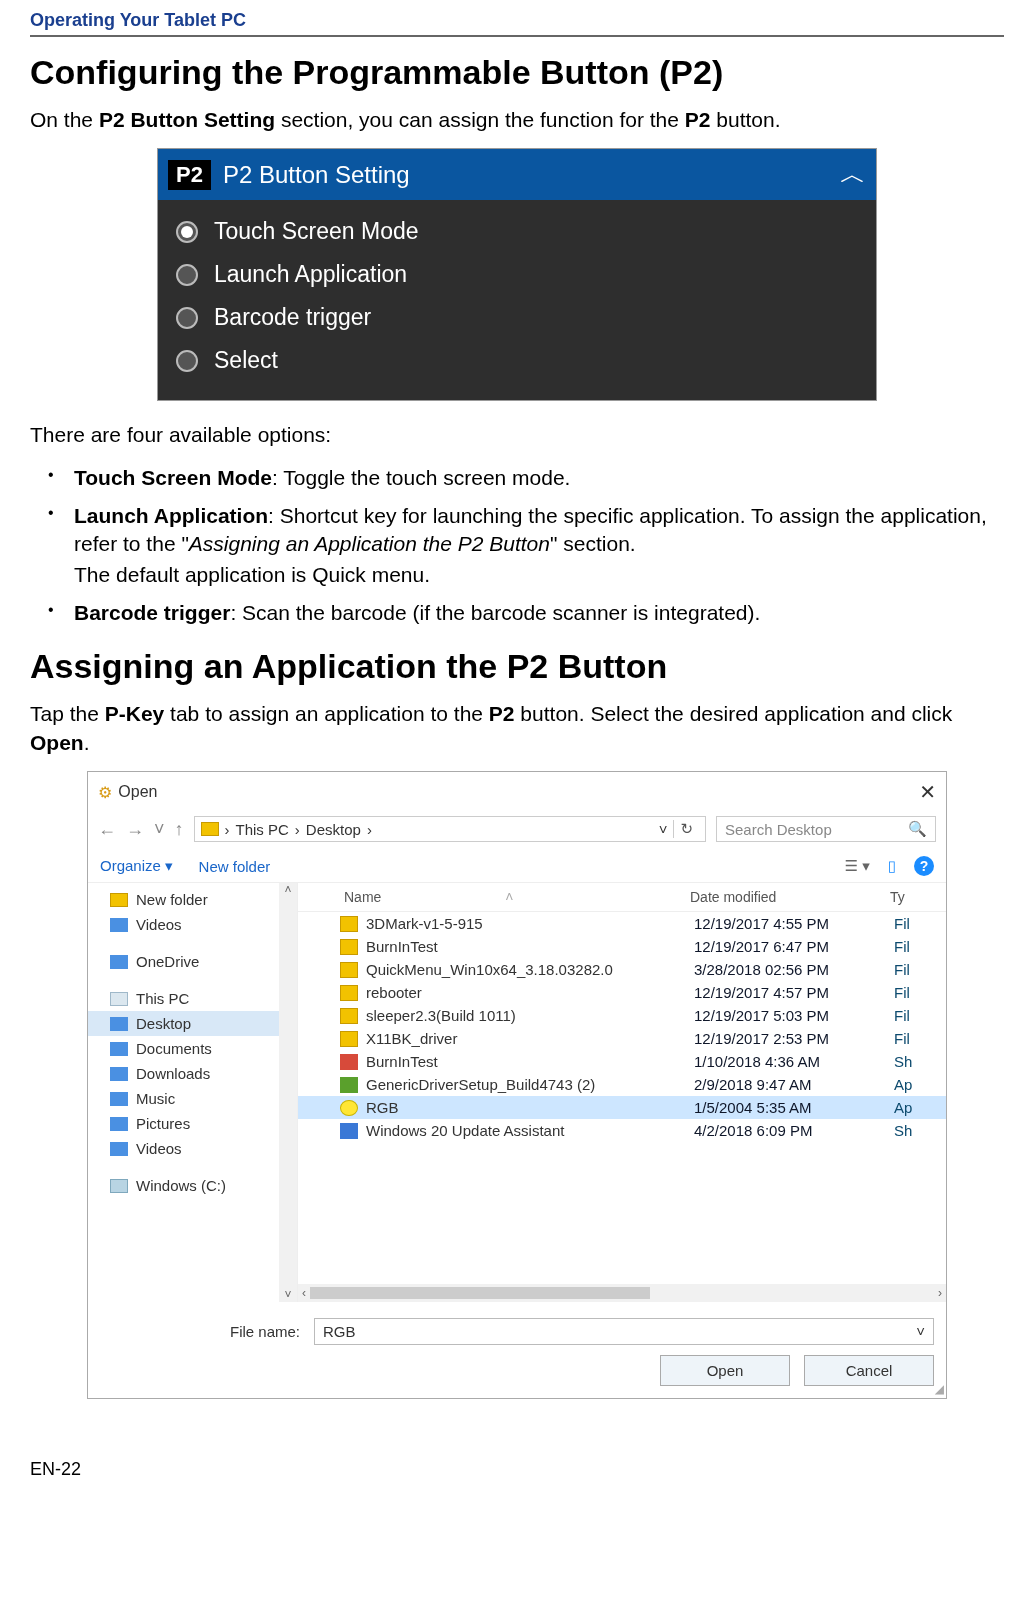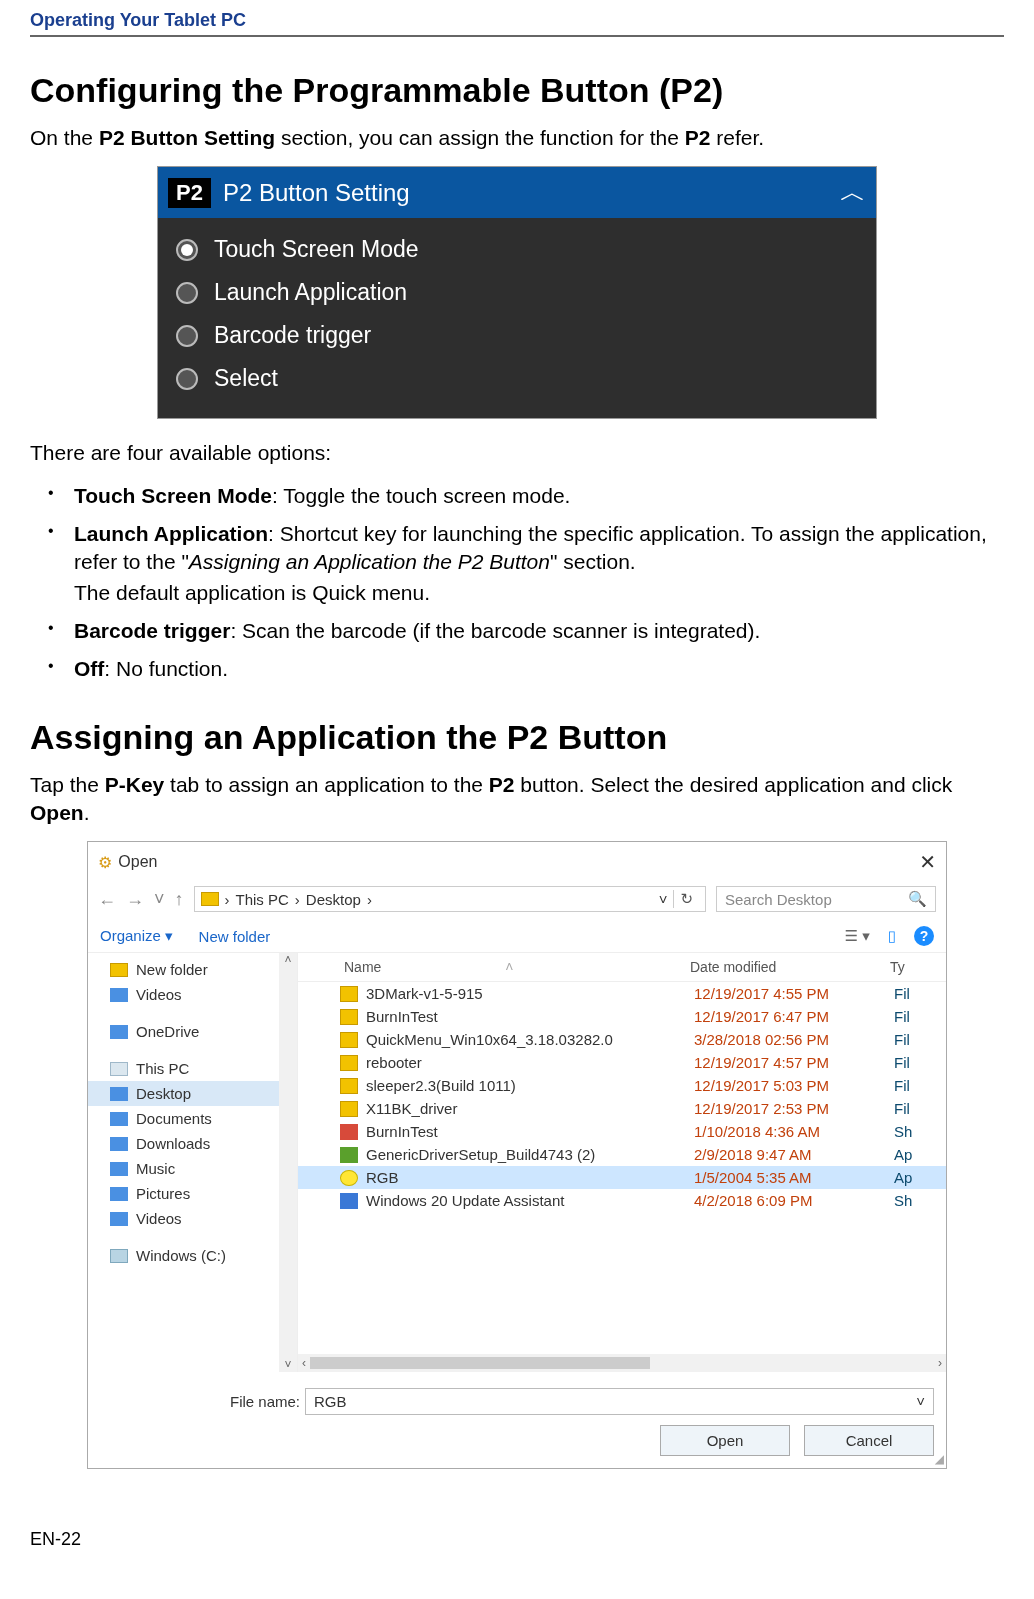--- a/index.html
+++ b/index.html
@@ -14,21 +14,21 @@
     color: #1a3f8f;
     font-weight: bold;
     font-size: 18px;
     padding-bottom: 4px;
     border-bottom: 2px solid #666;
     margin-bottom: 16px;
   }
   h1.section {
     font-size: 34px;
     font-weight: bold;
-    margin: 34px 0 14px 0;
+    margin: 16px 0 14px 0;
   }
   p.body {
     font-size: 21px;
     line-height: 1.35;
     margin: 8px 0 14px 0;
   }
   b { font-weight: bold; }
   i { font-style: italic; }
   .p2-panel {
     width: 720px;
@@ -203,40 +203,40 @@
   .col-type { width: 40px; }
   .list-rows { flex: 1; overflow: hidden; }
   .row {
     display: flex;
     padding: 3px 12px;
     font-size: 15px;
     white-space: nowrap;
   }
   .row.sel { background: #cde6ff; }
   .row .rn { flex: 1; padding-left: 30px; display: flex; align-items: center; gap: 8px; }
-  .row .rd { width: 200px; color: #c2410c; }
+  .row .rd { width: 200px; color: #0f172a; }
   .row .rt { width: 40px; color: #0c4a6e; overflow: hidden; }
   .mini { width: 18px; height: 16px; display: inline-block; }
   .mini.folder { background: #f2c200; border: 1px solid #c89a00; }
   .mini.red { background: #d74a3a; }
   .mini.grn { background: #5aa02c; }
   .mini.yel { background: #ffe634; border: 1px solid #c8b300; border-radius: 50%; }
   .mini.flag { background: #3a78d6; }
   .hscroll {
     height: 18px; background: #f1f1f1;
     display: flex; align-items: center; font-size: 12px; color: #666;
     padding: 0 4px;
   }
   .hscroll .thumb { width: 340px; height: 12px; background: #ccc; margin-left: 4px; }
   .hscroll .rarrow { margin-left: auto; }
   .file-row {
     display: flex;
     align-items: center;
     padding: 16px 12px 10px 12px;
-    gap: 5px;
+    gap: 14px;
   }
   .file-row label { width: 200px; text-align: right; }
   .file-input {
     flex: 1;
     border: 1px solid #bbb;
     padding: 4px 8px;
     display: flex;
     justify-content: space-between;
     align-items: center;
   }
@@ -252,21 +252,21 @@
   .page-num { margin-top: 60px; font-size: 18px; }
 </style>
 </head>
 <body>
 
 <div class="header-bar">Operating Your Tablet PC</div>
 
 <h1 class="section">Configuring the Programmable Button (P2)</h1>
 
 <p class="body">
-  <span>On the </span><b>P2 Button Setting</b><span> section, you can assign the function for the </span><b>P2</b><span> refer.</span>
+  <span>On the </span><b>P2 Button Setting</b><span> section, you can assign the function for the </span><b>P2</b><span> button.</span>
 </p>
 
 <div class="p2-panel">
   <div class="p2-header">
     <span class="p2-badge">P2</span>
     <span>P2 Button Setting</span>
     <span class="chev">︿</span>
   </div>
   <div class="p2-options">
     <div class="radio-row">
@@ -293,23 +293,20 @@
 <ul class="opts">
   <li>
     <b>Touch Screen Mode</b><span>: Toggle the touch screen mode.</span>
   </li>
   <li>
     <b>Launch Application</b><span>: Shortcut key for launching the specific application. To assign the application, refer to the "</span><i>Assigning an Application the P2 Button</i><span>" section.</span>
     <span class="sub">The default application is Quick menu.</span>
   </li>
   <li>
     <b>Barcode trigger</b><span>: Scan the barcode (if the barcode scanner is integrated).</span>
-  </li>
-  <li>
-    <b>Off</b><span>: No function.</span>
   </li>
 </ul>
 
 <h1 class="section">Assigning an Application the P2 Button</h1>
 
 <p class="body">
   <span>Tap the </span><b>P-Key</b><span> tab to assign an application to the </span><b>P2</b><span> button. Select the desired application and click </span><b>Open</b><span>.</span>
 </p>
 
 <div class="dlg">

